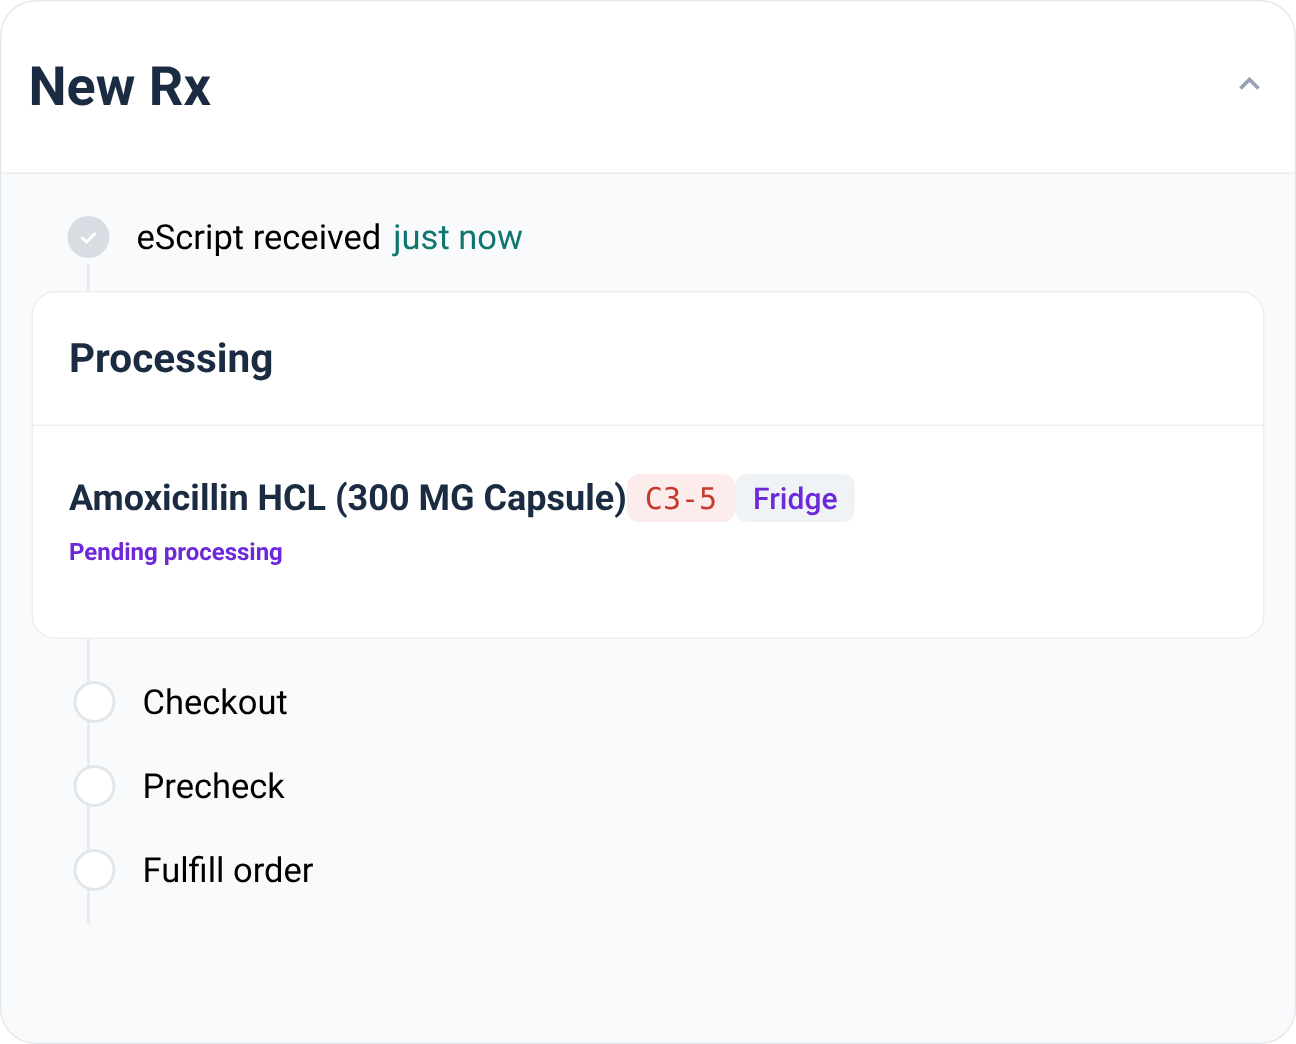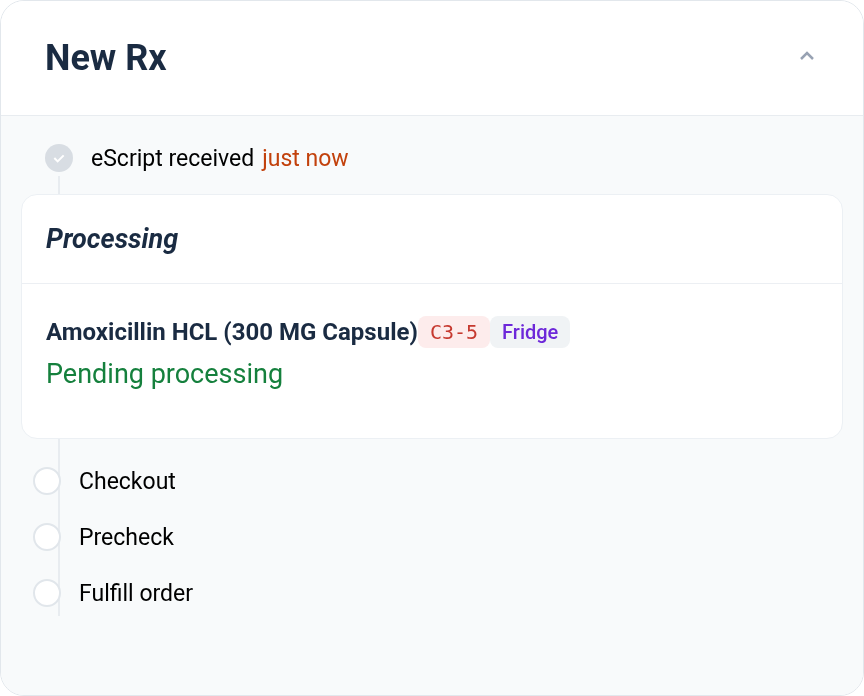--- a/index.html
+++ b/index.html
@@ -20,21 +20,21 @@
       border: 1px solid #e2e7ec;
       border-radius: 24px;
       overflow: hidden;
       display: flex;
       flex-direction: column;
     }
     .header {
       display: flex;
       align-items: center;
       justify-content: space-between;
-      padding: 36px 44px;
+      padding: 36px 18px;
       background: #fff;
       border-bottom: 1px solid #e8ecf0;
     }
     .header-title {
       font-size: 36px;
       font-weight: 700;
       color: #1a2b42;
     }
     .chevron {
       color: #98a2b3;
@@ -86,36 +86,35 @@
       background: #fff;
       border: 2px solid #e1e6eb;
     }
     .step-label {
       font-size: 23px;
       color: #000000;
       font-weight: 400;
     }
     .step-time {
       font-size: 23px;
-      color: #c2410c;
+      color: #0f766e;
       font-weight: 400;
       margin-left: 8px;
     }
     .card {
       background: #fff;
       border: 1px solid #ecf0f4;
       border-radius: 16px;
       margin: 0 20px 28px 20px;
       position: relative;
       z-index: 3;
     }
     .card-header {
       padding: 28px 24px;
       border-bottom: 1px solid #eceff3;
-      font-style: italic;
     }
     .card-title {
       font-size: 27px;
       font-weight: 700;
       color: #1a2b42;
     }
     .card-body {
       padding: 32px 24px 48px 24px;
     }
     .drug-line {
@@ -142,42 +141,42 @@
       background: #fdecec;
       color: #c6392f;
       font-family: 'SFMono-Regular', Consolas, monospace;
       font-weight: 400;
     }
     .pill-fridge {
       background: #f0f3f5;
       color: #6d28d9;
     }
     .status-pending {
-      font-size: 27px;
-      font-weight: 400;
-      color: #15803d;
+      font-size: 16px;
+      font-weight: 700;
+      color: #6d28d9;
     }
     .connector-line {
       position: absolute;
       left: 57px;
       width: 2px;
       background: #e8ecf0;
       z-index: 1;
     }
     .line-1 {
       top: 60px;
       height: 440px;
     }
     .bottom-steps {
       position: relative;
     }
     .bottom-step {
       display: flex;
       align-items: center;
-      padding-left: 32px;
+      padding-left: 48px;
       margin-bottom: 28px;
       position: relative;
     }
   </style>
 </head>
 <body>
 
 <div class="panel">
   <div class="header">
     <div class="header-title">New Rx</div>

